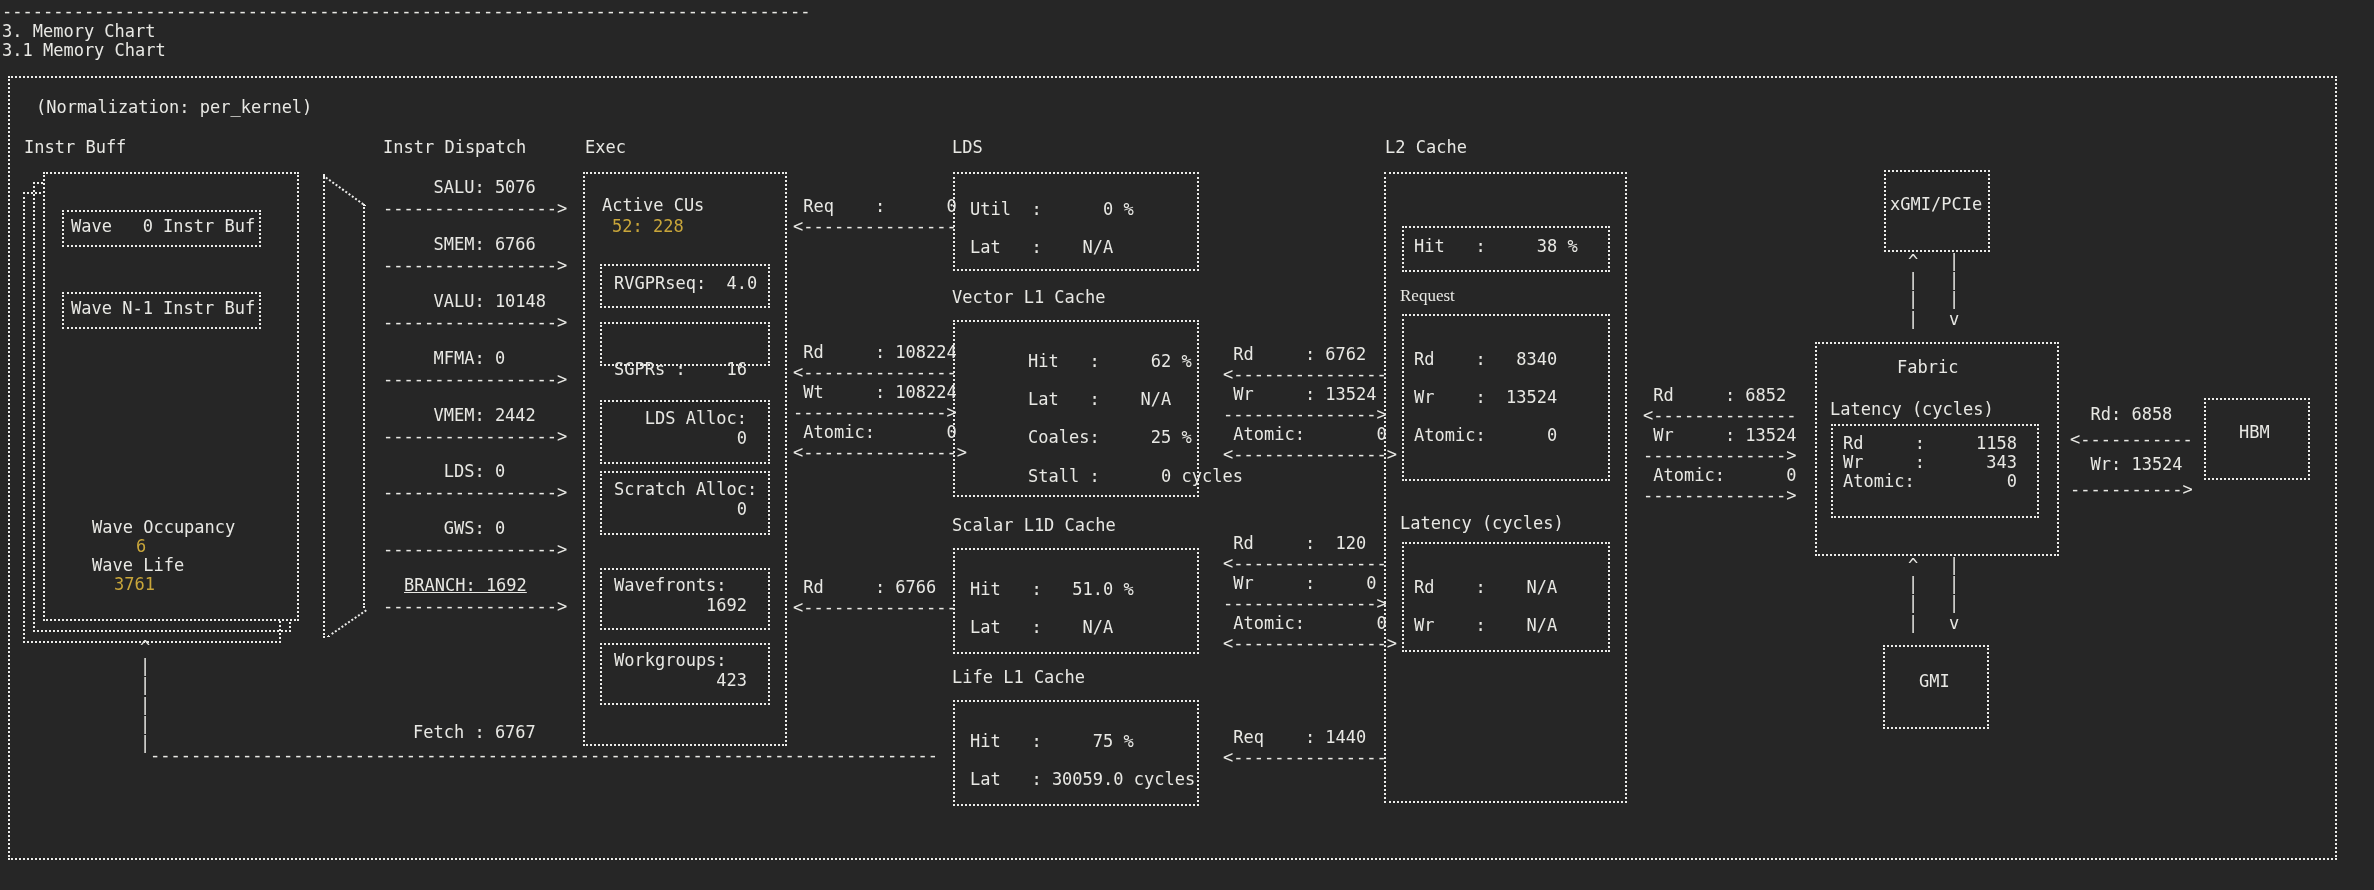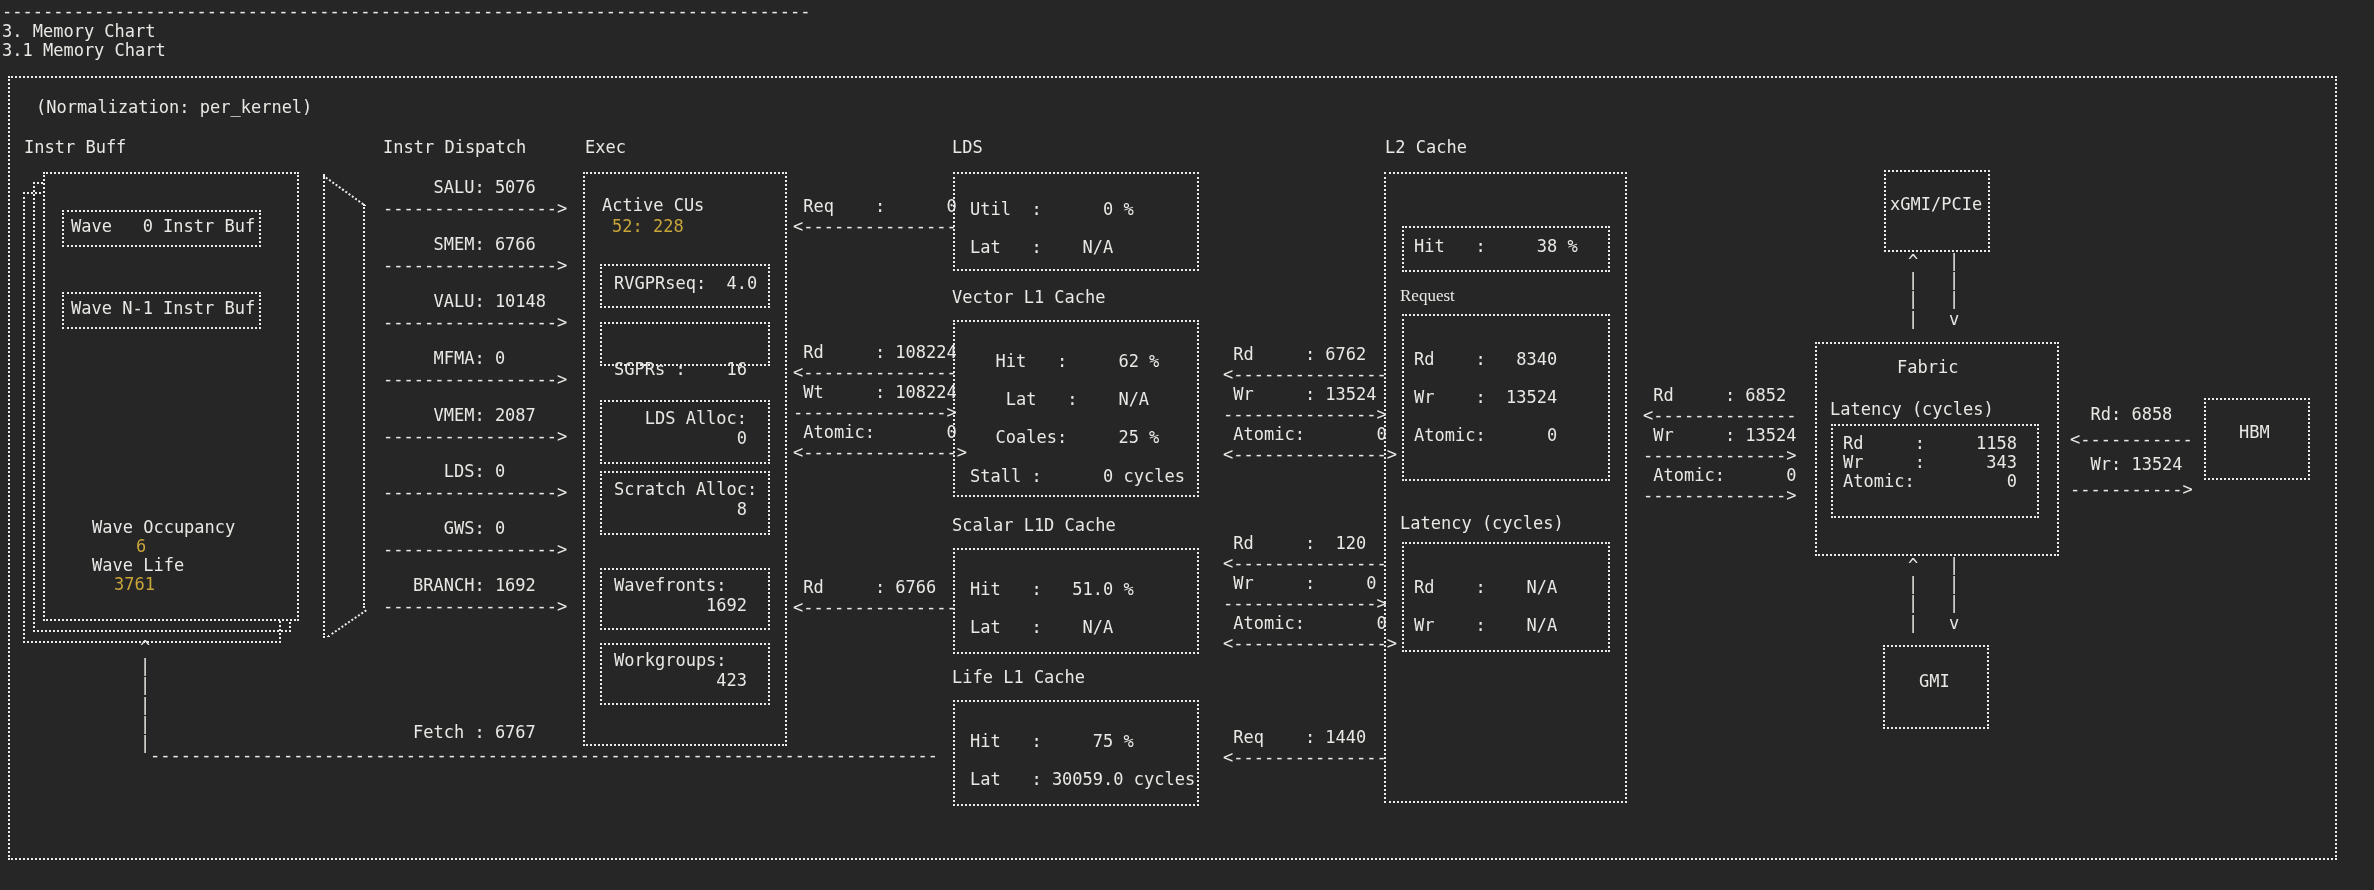--- a/index.html
+++ b/index.html
@@ -64,27 +64,27 @@
 <div class="diag" style="left:327px;top:636px;width:47px;transform:rotate(-34.5deg);"></div>
 
 <div class="t" style="left:413px;top:178px;">  SALU: 5076</div>
 <div class="t" style="left:383px;top:199px;">-----------------&gt;</div>
 <div class="t" style="left:413px;top:235px;">  SMEM: 6766</div>
 <div class="t" style="left:383px;top:256px;">-----------------&gt;</div>
 <div class="t" style="left:413px;top:292px;">  VALU: 10148</div>
 <div class="t" style="left:383px;top:313px;">-----------------&gt;</div>
 <div class="t" style="left:413px;top:349px;">  MFMA: 0</div>
 <div class="t" style="left:383px;top:370px;">-----------------&gt;</div>
-<div class="t" style="left:413px;top:406px;">  VMEM: 2087</div>
+<div class="t" style="left:413px;top:406px;">  VMEM: 2442</div>
 <div class="t" style="left:383px;top:427px;">-----------------&gt;</div>
 <div class="t" style="left:413px;top:462px;">   LDS: 0</div>
 <div class="t" style="left:383px;top:483px;">-----------------&gt;</div>
 <div class="t" style="left:413px;top:519px;">   GWS: 0</div>
 <div class="t" style="left:383px;top:540px;">-----------------&gt;</div>
-<div class="t" style="left:413px;top:576px;">BRANCH: 1692</div>
+<div class="t" style="left:404px;top:576px;text-decoration:underline;">BRANCH: 1692</div>
 <div class="t" style="left:383px;top:597px;">-----------------&gt;</div>
 
 <div class="t" style="left:413px;top:723px;">Fetch : 6767</div>
 <div class="t" style="left:150px;top:746px;">-----------------------------------------------------------------------------</div>
 
 <div class="box" style="left:583px;top:172px;width:200px;height:570px;"></div>
 <div class="t" style="left:602px;top:196px;">Active CUs</div>
 <div class="t yellow" style="left:612px;top:217px;">52: 228</div>
 
 <div class="box" style="left:600px;top:264px;width:166px;height:40px;"></div>
@@ -92,21 +92,21 @@
 
 <div class="box" style="left:600px;top:322px;width:166px;height:40px;"></div>
 <div class="t" style="left:614px;top:332px;margin-top:28px;">SGPRs :    16</div>
 
 <div class="box" style="left:600px;top:400px;width:166px;height:60px;"></div>
 <div class="t lh20" style="left:614px;top:408px;text-align:right;">LDS Alloc:
             0</div>
 
 <div class="box" style="left:600px;top:471px;width:166px;height:60px;"></div>
 <div class="t lh20" style="left:614px;top:479px;">Scratch Alloc:
-            8</div>
+            0</div>
 
 <div class="box" style="left:600px;top:568px;width:166px;height:58px;"></div>
 <div class="t lh20" style="left:614px;top:575px;">Wavefronts:
          1692</div>
 
 <div class="box" style="left:600px;top:643px;width:166px;height:58px;"></div>
 <div class="t lh20" style="left:614px;top:650px;">Workgroups:
           423</div>
 
 <div class="t lh20" style="left:793px;top:196px;"> Req    :      0
@@ -119,21 +119,21 @@
 &lt;---------------&gt;</div>
 <div class="t lh20" style="left:793px;top:577px;"> Rd     : 6766
 &lt;---------------</div>
 
 <div class="box" style="left:953px;top:172px;width:242px;height:95px;"></div>
 <div class="t lh38" style="left:970px;top:190px;">Util  :      0 %
 Lat   :    N/A</div>
 
 <div class="t" style="left:952px;top:288px;">Vector L1 Cache</div>
 <div class="box" style="left:953px;top:320px;width:242px;height:173px;"></div>
-<div class="t lh38" style="left:970px;top:342px;text-align:center;">Hit   :     62 %
+<div class="t lh38" style="left:1028px;top:342px;">Hit   :     62 %
 Lat   :    N/A
 Coales:     25 %
 Stall :      0 cycles</div>
 
 <div class="t" style="left:952px;top:516px;">Scalar L1D Cache</div>
 <div class="box" style="left:953px;top:548px;width:242px;height:102px;"></div>
 <div class="t lh38" style="left:970px;top:570px;">Hit   :   51.0 %
 Lat   :    N/A</div>
 
 <div class="t" style="left:952px;top:668px;">Life L1 Cache</div>

